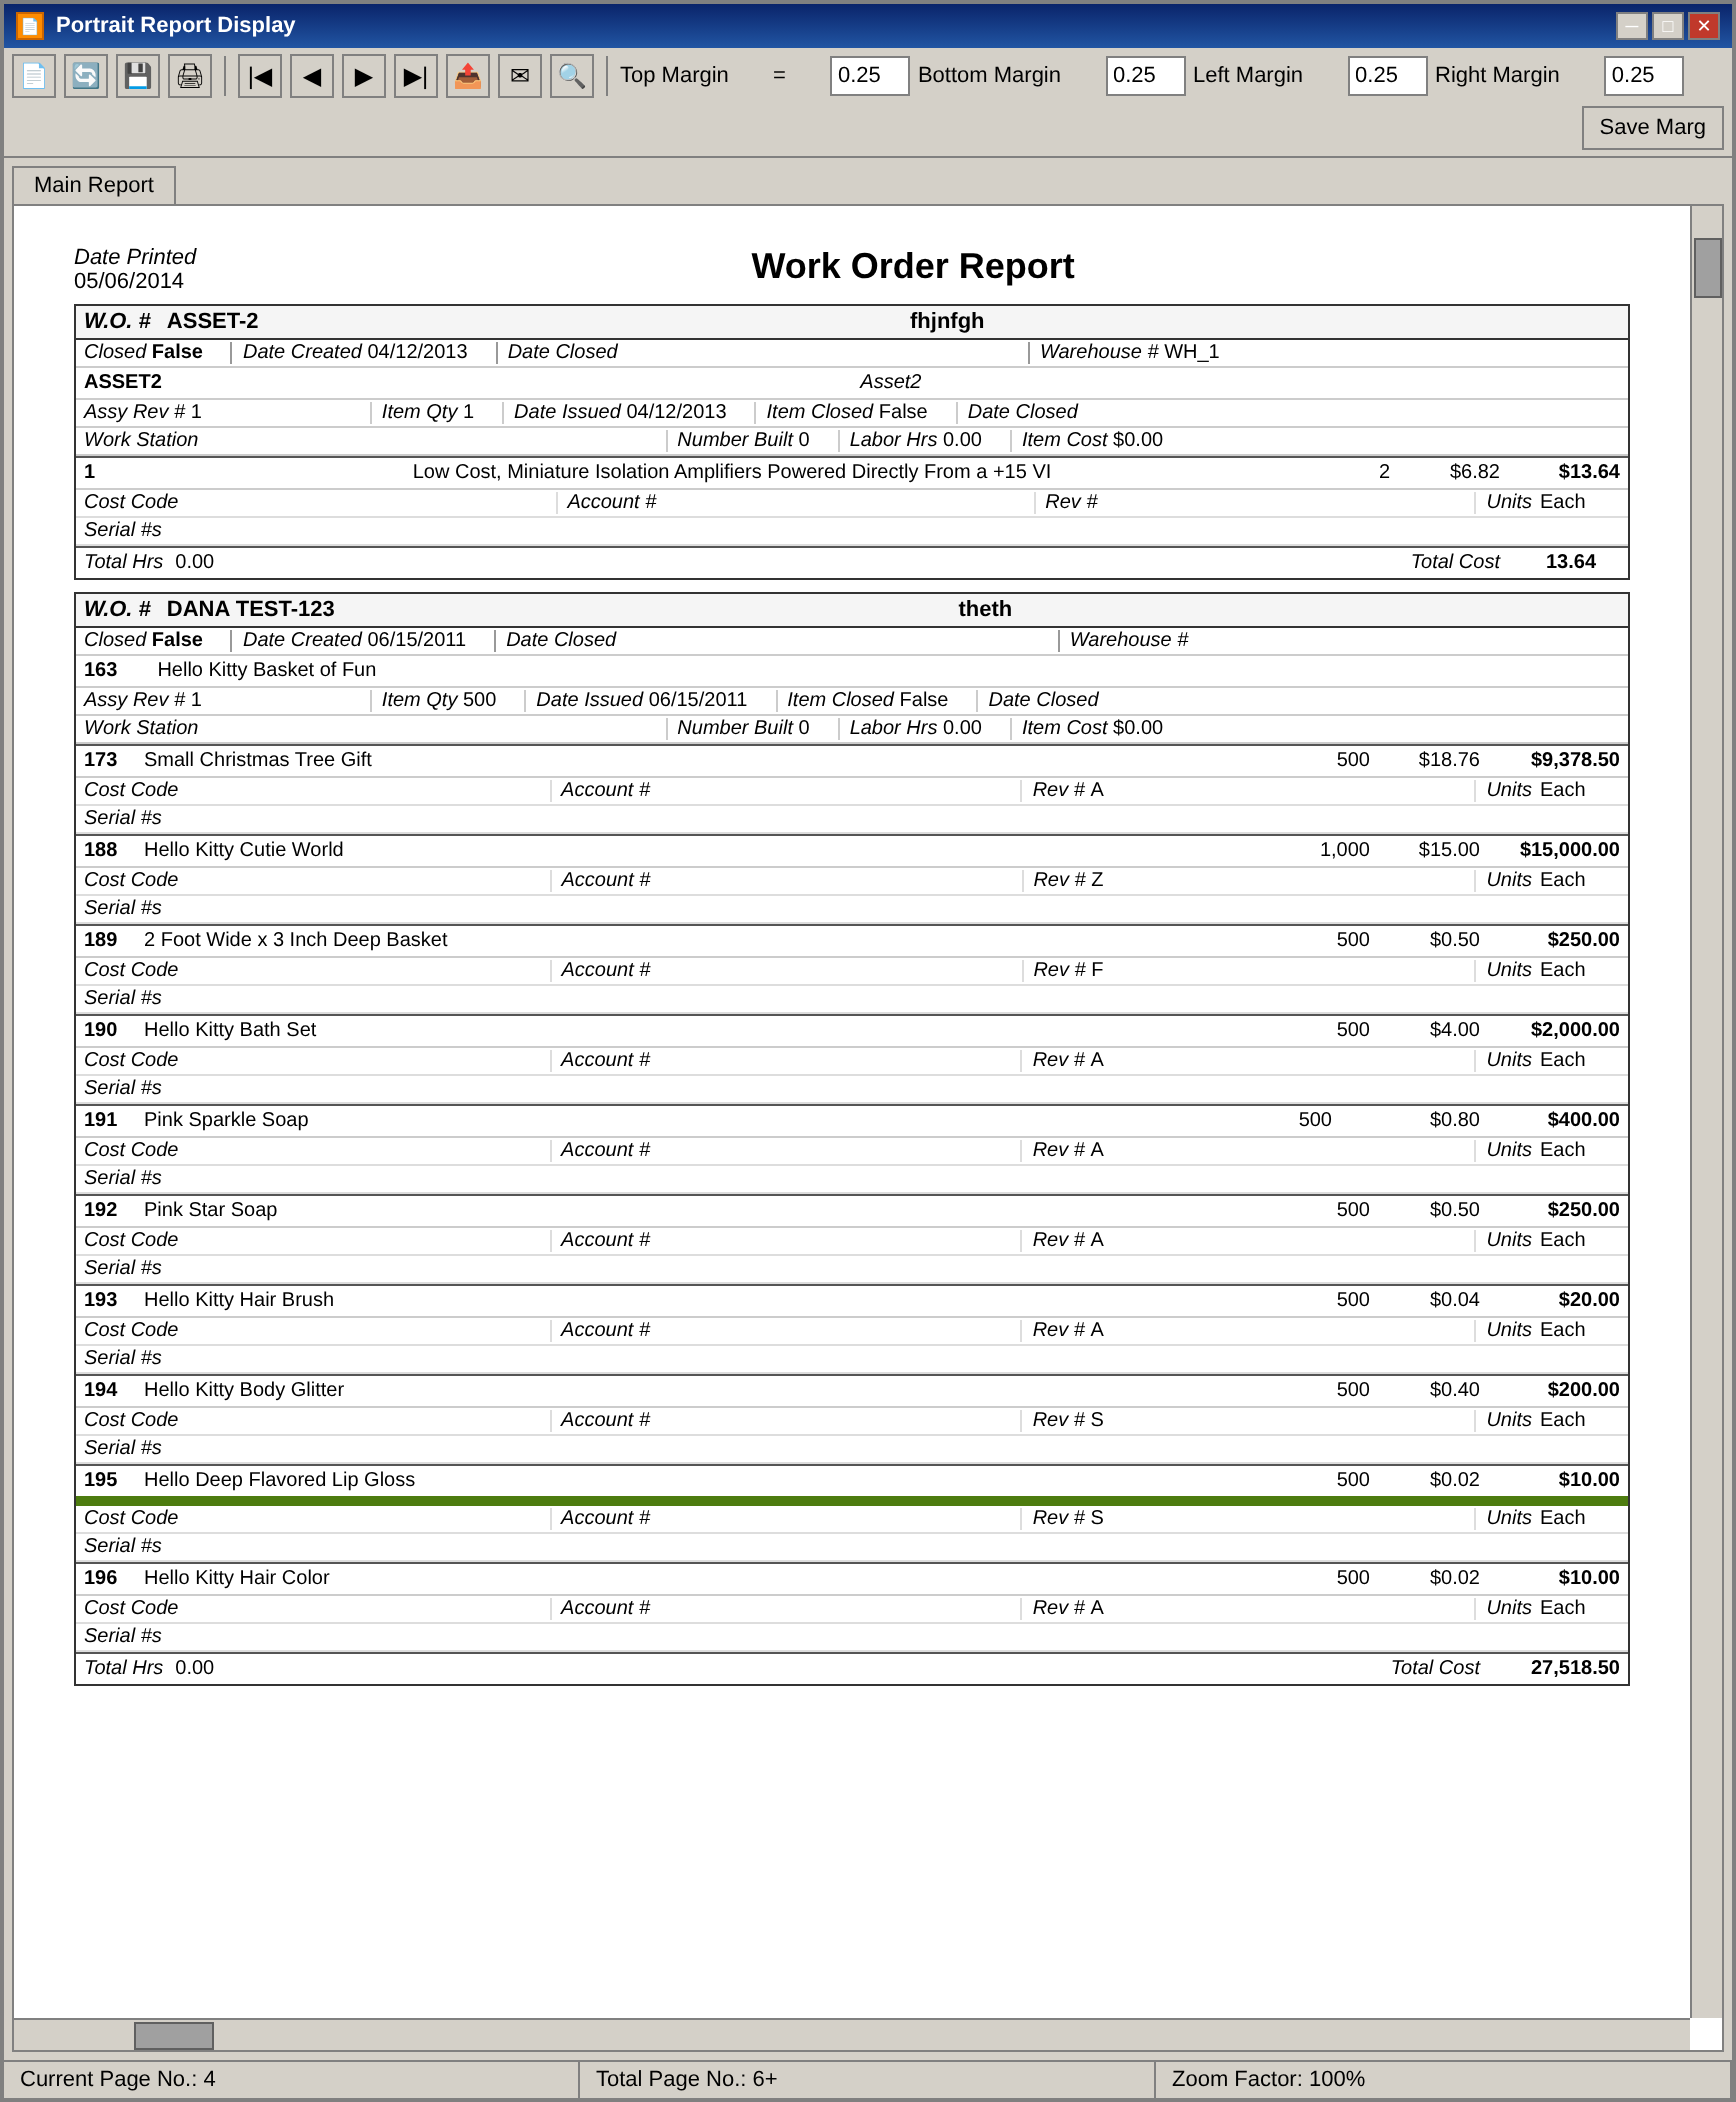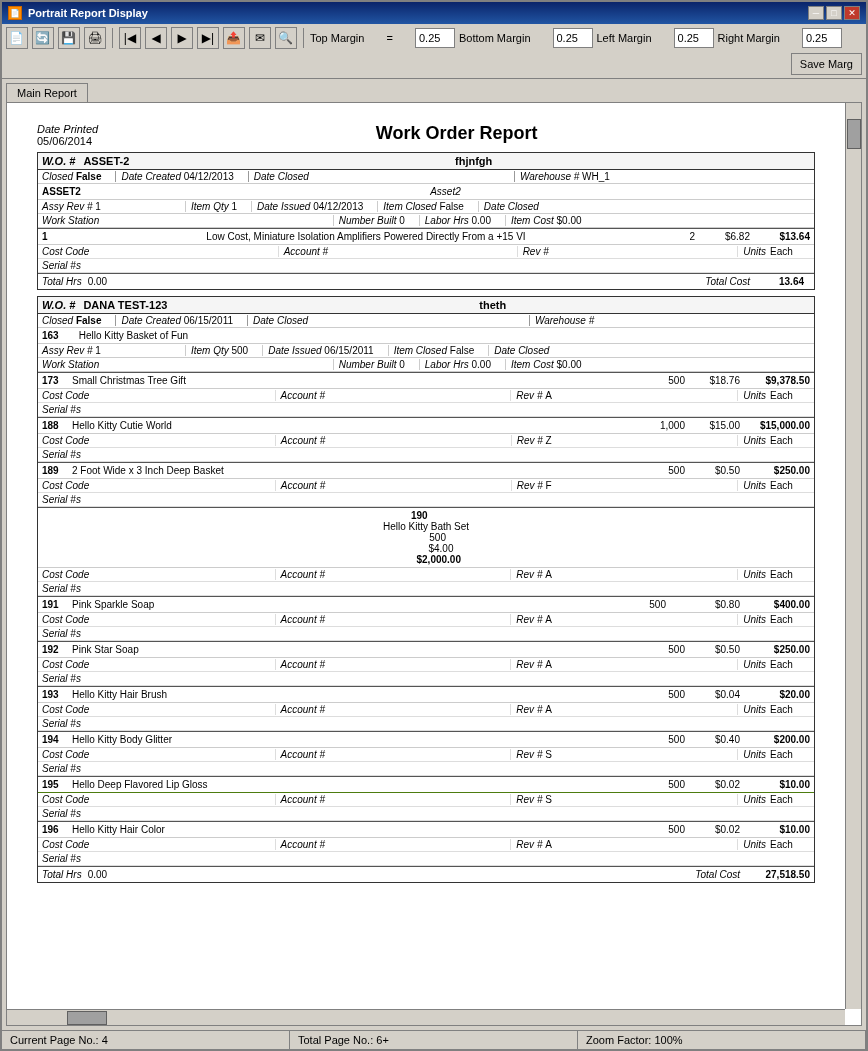--- a/index.html
+++ b/index.html
@@ -194,21 +194,21 @@
           <span class="italic">Units</span>
           <span style="width:40px; margin-left:4px;">Each</span>
         </div>
         <div style="font-size:10px; padding:1px 4px; font-style:italic; border-bottom:1px solid #ddd;">Serial #s</div>
 
         <div style="display:flex; font-size:10px; padding:2px 4px; border-top:1px solid #555;">
           <span class="italic">Total Hrs</span>
           <span style="margin-left:6px;">0.00</span>
           <span style="flex:1"></span>
           <span class="italic">Total Cost</span>
-          <span class="bold" style="width:60px; text-align:center;padding-left:23px;">13.64</span>
+          <span class="bold" style="width:60px; text-align:left;padding-left:23px;">13.64</span>
         </div>
       </div>
 
       <div class="section-block" style="margin-top:6px;">
 
         <div class="wo-header">
           <span class="italic">W.O. #</span>
           <span>DANA TEST-123</span>
           <span style="flex:1"></span>
           <span>theth</span>
@@ -318,21 +318,21 @@
           <span class="italic">Account #</span>
           <span style="flex:1; border-right:1px solid #ddd; margin:0 5px;"></span>
           <span class="italic">Rev #&nbsp;</span>
             <span>F</span>
           <span style="flex:1; border-right:1px solid #ddd; margin:0 5px;"></span>
           <span class="italic">Units</span>
           <span style="width:40px; margin-left:4px;">Each</span>
         </div>
         <div style="font-size:10px; padding:1px 4px; font-style:italic; border-bottom:1px solid #ddd;">Serial #s</div>
 
-        <div style="display:flex; font-size:10px; padding:2px 4px; border-top:1px solid #555; align-items:center; border-bottom:1px solid #ccc;flex-direction:column;">
+        <div style="display:flex; font-size:10px; padding:2px 4px; border-top:1px solid #555; align-items:center; border-bottom:1px solid #ccc;">
           <span class="bold" style="width:30px;">190</span>
           <span style="flex:1;">Hello Kitty Bath Set</span>
           <span style="width:40px; text-align:right;">500</span>
           <span style="width:55px; text-align:right;">$4.00</span>
           <span class="bold" style="width:70px; text-align:right;">$2,000.00</span>
         </div>
         <div style="display:flex; font-size:10px; padding:1px 4px; border-bottom:1px solid #ddd;">
           <span class="italic">Cost Code</span>
           <span style="flex:1; border-right:1px solid #ddd; margin:0 5px;"></span>
           <span class="italic">Account #</span>
@@ -418,21 +418,21 @@
           <span class="italic">Account #</span>
           <span style="flex:1; border-right:1px solid #ddd; margin:0 5px;"></span>
           <span class="italic">Rev #&nbsp;</span>
             <span>S</span>
           <span style="flex:1; border-right:1px solid #ddd; margin:0 5px;"></span>
           <span class="italic">Units</span>
           <span style="width:40px; margin-left:4px;">Each</span>
         </div>
         <div style="font-size:10px; padding:1px 4px; font-style:italic; border-bottom:1px solid #ddd;">Serial #s</div>
 
-        <div style="display:flex; font-size:10px; padding:2px 4px; border-top:1px solid #555; align-items:flex-start; border-bottom:1px solid #4d7c0f;">
+        <div style="display:flex; font-size:10px; padding:2px 4px; border-top:1px solid #555; align-items:flex-start; border-bottom:5px solid #4d7c0f;">
           <span class="bold" style="width:30px;">195</span>
           <span style="flex:1;">Hello Deep Flavored Lip Gloss</span>
           <span style="width:40px; text-align:right;">500</span>
           <span style="width:55px; text-align:right;">$0.02</span>
           <span class="bold" style="width:70px; text-align:right;">$10.00</span>
         </div>
         <div style="display:flex; font-size:10px; padding:1px 4px; border-bottom:1px solid #ddd;">
           <span class="italic">Cost Code</span>
           <span style="flex:1; border-right:1px solid #ddd; margin:0 5px;"></span>
           <span class="italic">Account #</span>

